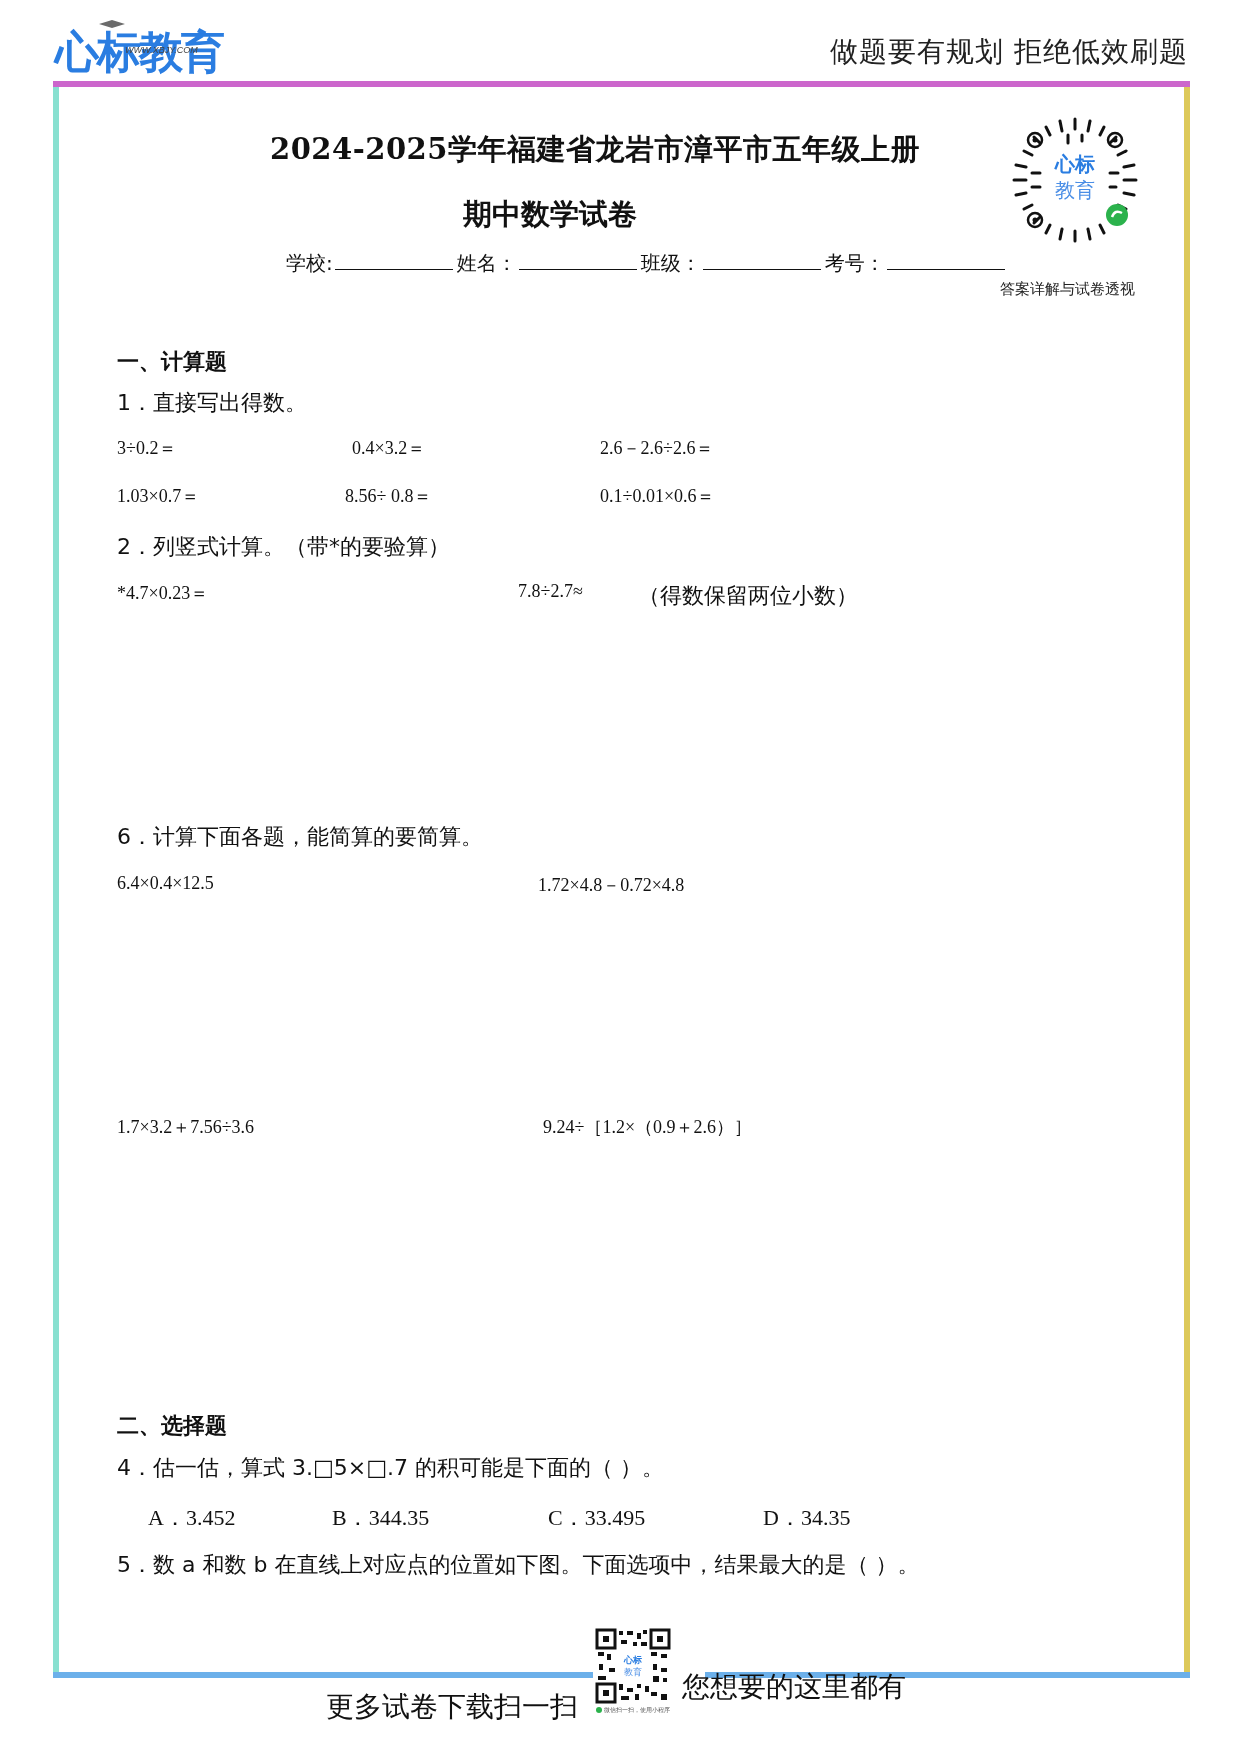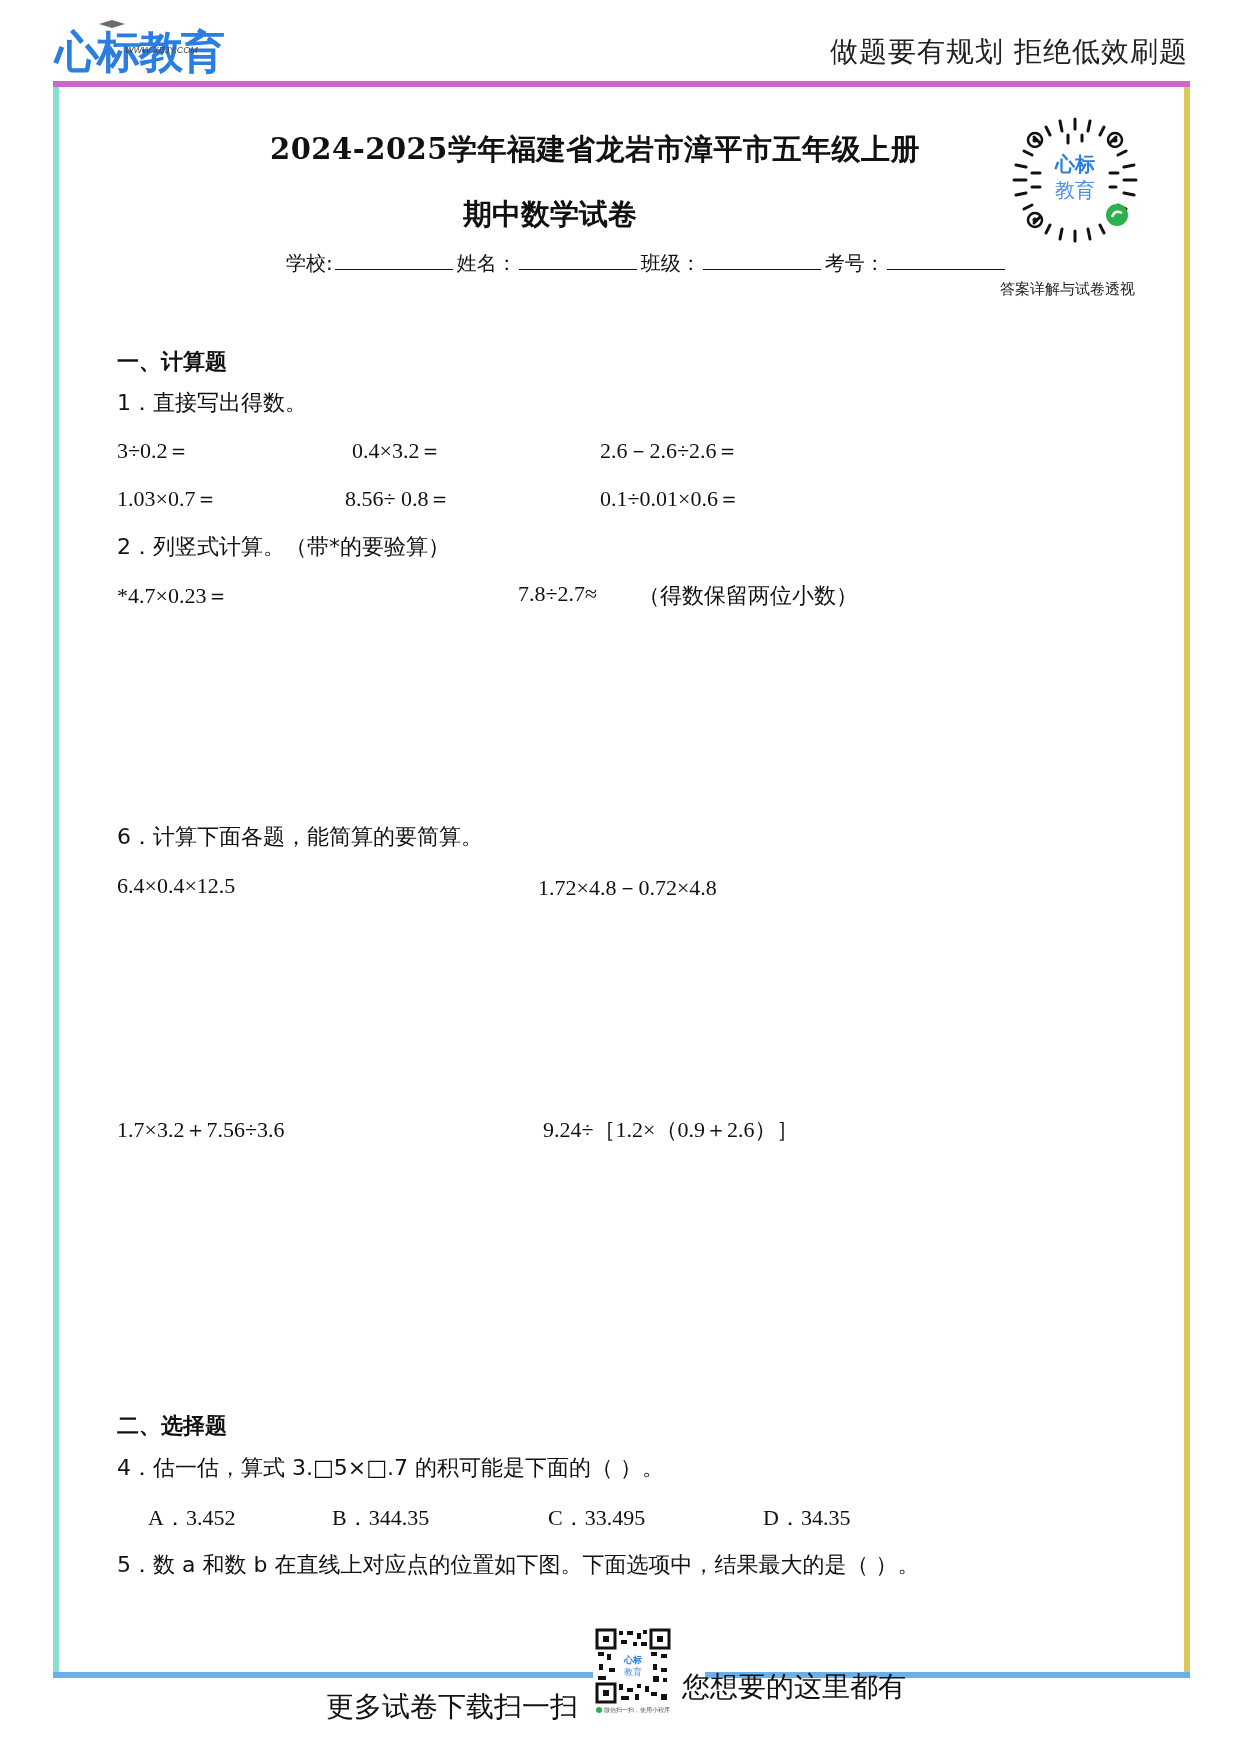--- a/index.html
+++ b/index.html
@@ -23,21 +23,21 @@
   .title2 { left:0; width:1240px; top:195px; text-align:center; font-size:29px; font-weight:bold; }
   .title2 span { display:inline-block; margin-left:-140px; }
   .info { left:258px; top:250px; font-size:20px; font-family:"DejaVu Sans","Liberation Sans",sans-serif; display:flex; align-items:baseline;margin-left:28px; }
   .info .blank { display:inline-block; width:118px; border-bottom:1.5px solid #111; margin:0 4px 0 2px; height:18px; }
   
   .qr-mini { left:1010px; top:115px; width:130px; height:130px; }
   .qr-caption { left:1000px; top:280px; font-size:15px; font-family:Liberation Serif, serif; color:#222; }
   
   .h { font-size:22px; font-weight:bold; font-family:"DejaVu Sans","Liberation Sans",sans-serif; }
   .q { font-size:22px; font-family:"DejaVu Sans","Liberation Sans",sans-serif; }
-  .expr { font-size:22px; font-family:"Liberation Serif","DejaVu Serif",serif; }
+  .expr { font-size:18px; font-family:"Liberation Serif","DejaVu Serif",serif; }
   .opt { font-size:22px; font-family:"Liberation Serif","DejaVu Serif",serif; }
   
   .foot-l { left:326px; top:1668px; font-size:28px; font-family:"DejaVu Sans","Liberation Sans",sans-serif; color:#111;margin-top:20px; }
   .foot-r { left:682px; top:1668px; font-size:28px; font-family:"DejaVu Sans","Liberation Sans",sans-serif; color:#111; }
   .foot-qr { left:595px; top:1628px; width:76px; height:76px; background:#fff; }
   .foot-qr-cap { left:596px; top:1706px; font-size:6px; color:#555; font-family:"DejaVu Sans",sans-serif; white-space:nowrap; }
 </style>
 </head>
 <body>
 

